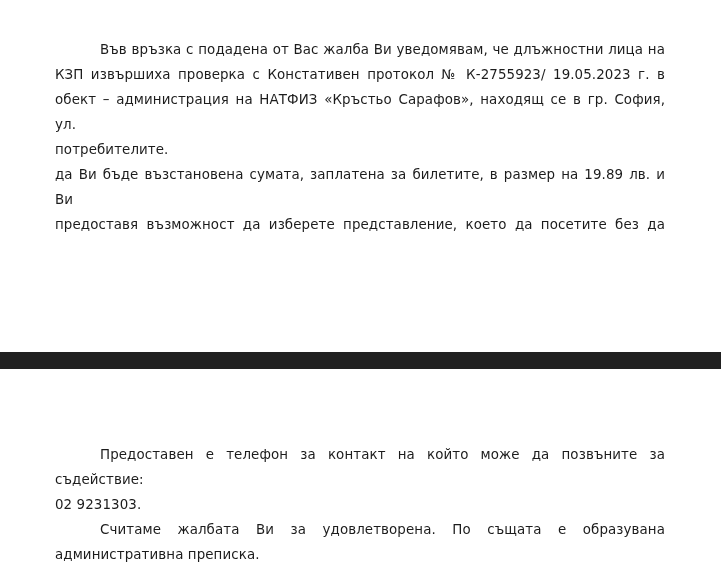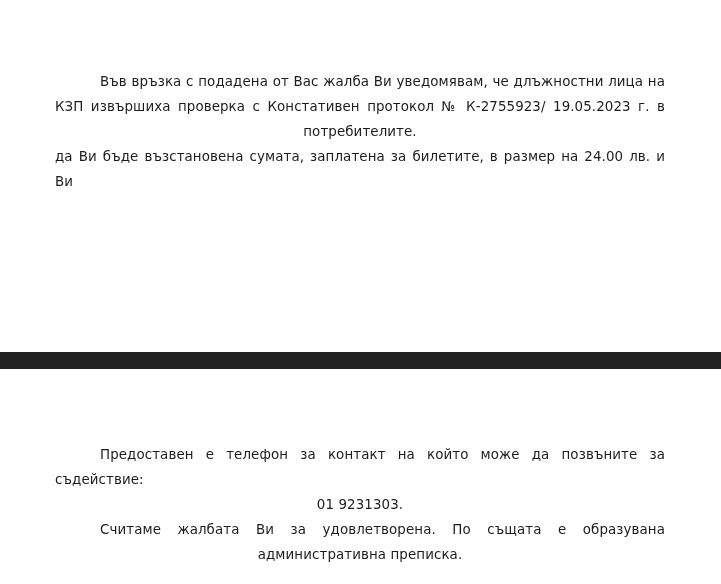--- a/index.html
+++ b/index.html
@@ -13,50 +13,52 @@
     color: #1c1c1c;
   }
   .textblock {
     position: absolute;
     left: 55px;
     width: 610px;
     font-size: 13.4px;
     line-height: 25px;
     letter-spacing: 0.1px;
   }
-  #top-text { top: 37px; margin-top: 32px; }
+  #top-text { top: 37px; }
   #bottom-text { top: 442px; }
-  .line { text-align: center; white-space: normal; }
+  .line { text-align: left; white-space: normal; }
   .line.just { text-align: justify; text-align-last: justify; }
   .line.indent { text-indent: 45px; }
   .redaction-bar {
     position: absolute;
     left: 0;
     top: 352px;
     width: 721px;
     height: 17px;
     background: #212121;
   }
 </style>
 </head>
 <body>
 
 <div class="page">
 
   <div class="textblock" id="top-text">
     <div class="line just indent">Във връзка с подадена от Вас жалба Ви уведомявам, че длъжностни лица на</div>
     <div class="line just">КЗП извършиха проверка с Констативен протокол № К-2755923/ 19.05.2023 г. в</div>
+    <div class="line just">обект – администрация на НАТФИЗ «Кръстьо Сарафов», находящ се в гр. София, ул.</div>
     <div class="line">потребителите.</div>
 
-    <div class="line just">да Ви бъде възстановена сумата, заплатена за билетите, в размер на 24.00 лв. и Ви</div>
+    <div class="line just">да Ви бъде възстановена сумата, заплатена за билетите, в размер на 19.89 лв. и Ви</div>
+    <div class="line just">предоставя възможност да изберете представление, което да посетите без да</div>
   </div>
 
   <div class="redaction-bar" style="background: rgb(33, 33, 33);"></div>
 
   <div class="textblock" id="bottom-text">
     <div class="line just indent">Предоставен е телефон за контакт на който може да позвъните за съдействие:</div>
-    <div class="line">01 9231303.</div>
+    <div class="line">02 9231303.</div>
 
     <div class="line just indent">Считаме жалбата Ви за удовлетворена. По същата е образувана</div>
     <div class="line">административна преписка.</div>
   </div>
 
 </div>
 
 </body></html>

